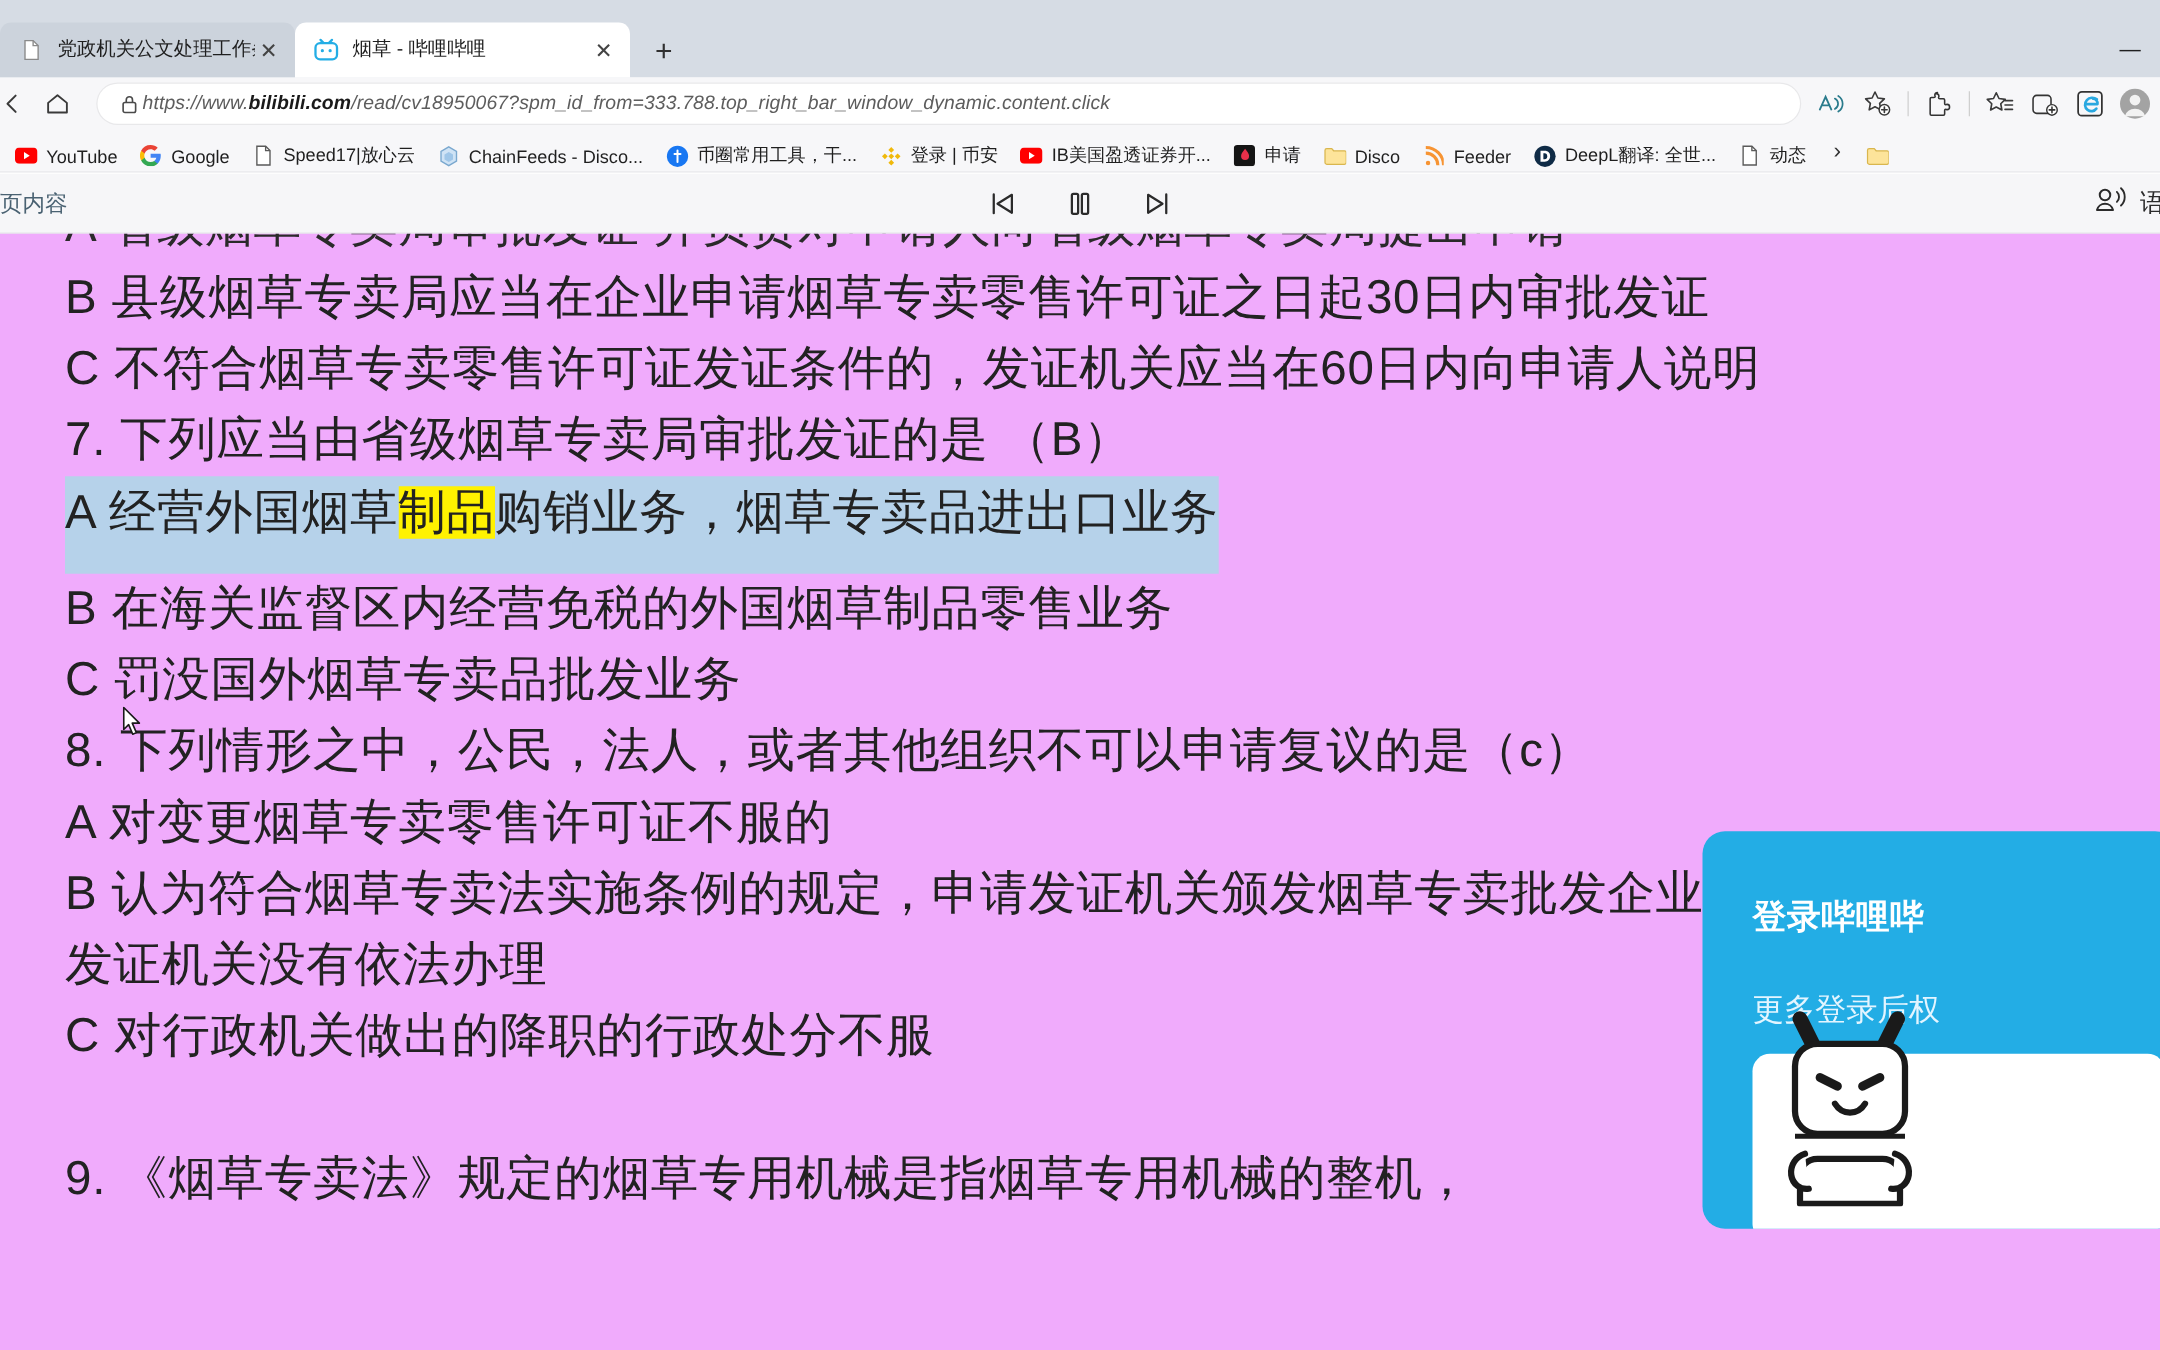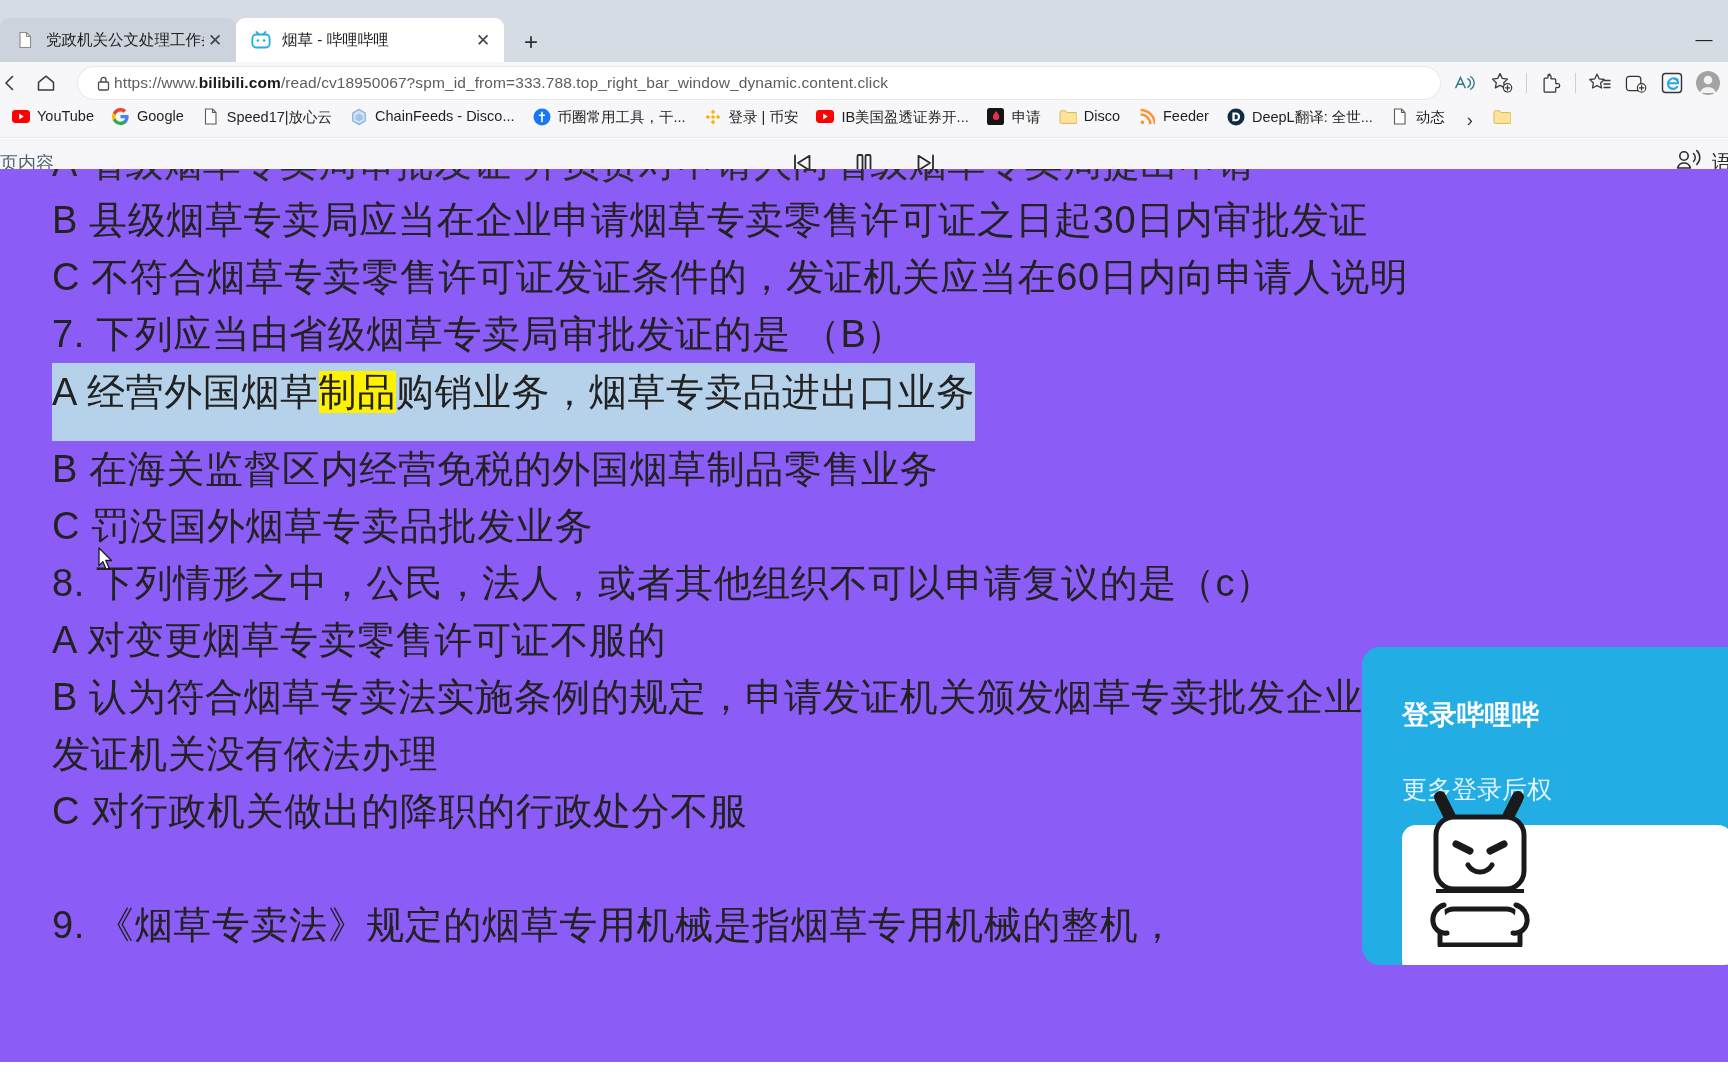--- a/index.html
+++ b/index.html
@@ -54,21 +54,21 @@
   .win-ctrls {
     position: absolute; right: 0; top: 18px; height: 44px;
     display: flex; align-items: center;
   }
   .win-btn { width: 48px; height: 44px; display:flex; align-items:center; justify-content:center; font-size: 17px; color:#202020;}
 
   
   .navbar {
     position: absolute; left: 0; top: 62px; width: 1728px; height: 42px;
     background: #f7f7f9;
-    display: flex; align-items: center;
+    display: flex; align-items: center; font-style: italic;
   }
   .nav-icon {
     width: 36px; height: 36px; flex: 0 0 36px;
     display: flex; align-items: center; justify-content: center;
     color: #3a3a3a;
   }
   .nav-icon.first { margin-left: -8px; }
   .omnibox {
     flex: 1 1 auto; height: 32px; margin: 0 8px 0 14px;
     background: #ffffff; border-radius: 16px;
@@ -89,21 +89,21 @@
   
   .bookmarks {
     position: absolute; left: 0; top: 104px; width: 1728px; height: 34px;
     background: #f7f7f9;
     display: flex; align-items: center;
     padding-left: 4px;
     border-bottom: 1px solid #e9e9ec;
     overflow: hidden;
   }
   .bm {
-    display: flex; align-items: flex-start;
+    display: flex; align-items: flex-end;
     height: 26px; padding: 0 8px; margin-right: 2px;
     font-size: 14.5px; color: #1f1f1f; white-space: nowrap;
     border-radius: 4px;
   }
   .bm-ico { width: 18px; height: 18px; margin-right: 7px; flex: 0 0 18px;
             display:flex; align-items:center; justify-content:center; }
   .bm-overflow { width: 30px; display:flex; align-items:center; justify-content:center; font-size:18px; color:#333;}
 
   
   .readbar {
@@ -121,22 +121,22 @@
     display: flex; align-items: center; gap: 28px;
   }
   .rb-ctl { width: 34px; height: 34px; display:flex; align-items:center; justify-content:center; color:#2b2b2b;}
   .readbar-right {
     position: absolute; right: -44px; display: flex; align-items: center; gap: 10px;
     font-size: 20px; color: #2b2b2b; white-space: nowrap;
   }
 
   
   .page {
-    position: absolute; left: 0; top: 169px; width: 1728px; height: 893px;
-    background: #8b5cf6;
+    position: absolute; left: 0; top: 187px; width: 1728px; height: 893px;
+    background: #f0abfc;
     overflow: hidden;
   }
   .article {
     position: absolute; left: 52px; top: -34px; width: 1680px;
   }
   .line {
     font-size: 38px;
     line-height: 57px;
     color: #222222;
     font-family: "Liberation Sans", "DejaVu Sans", sans-serif;

